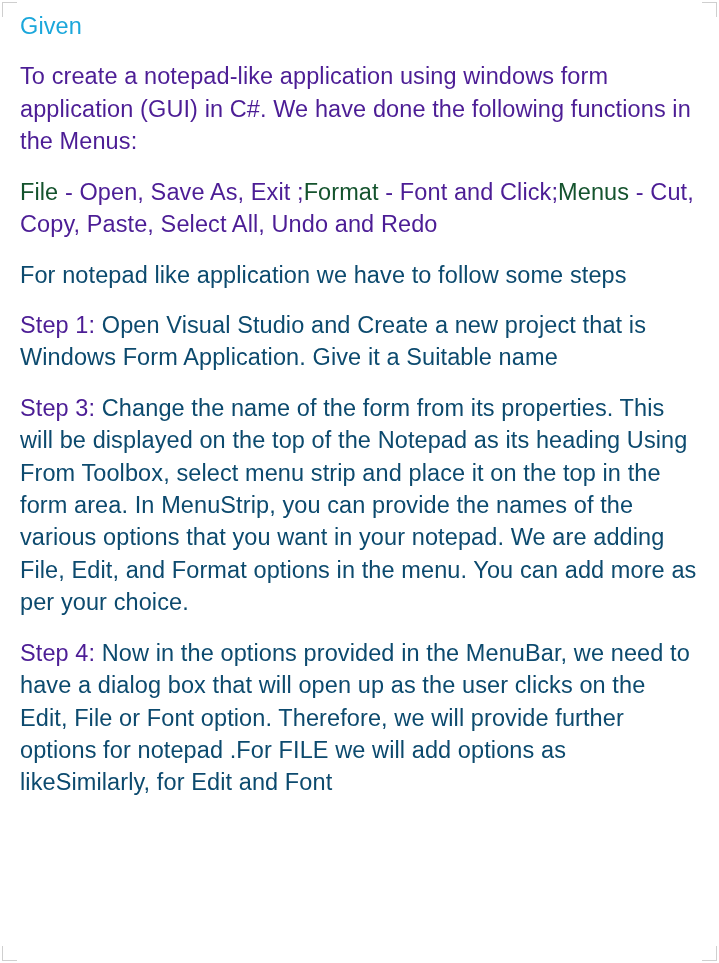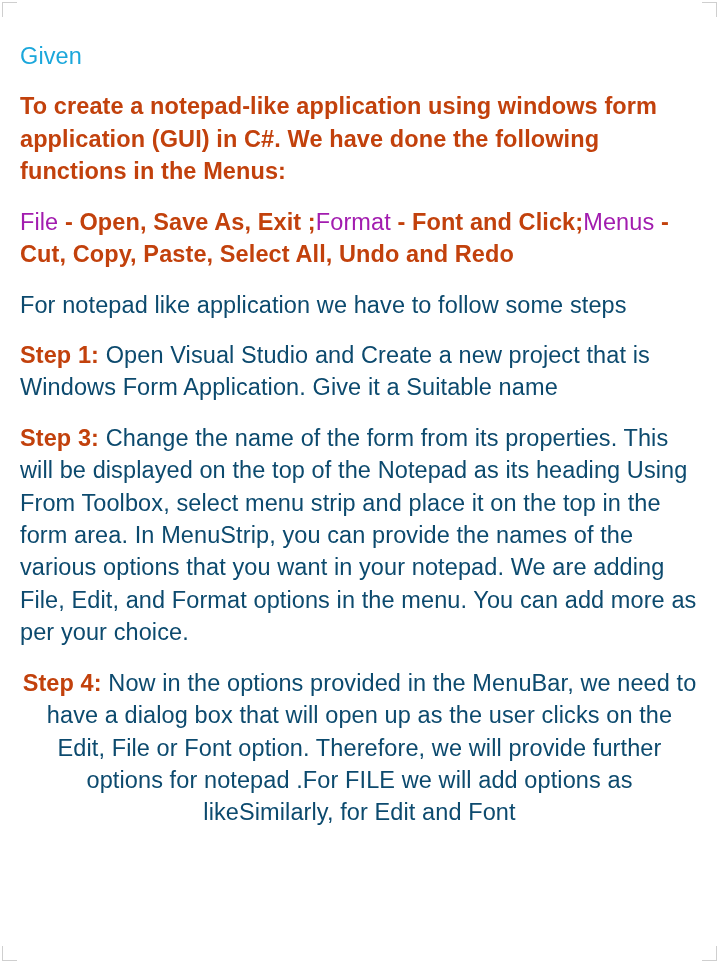--- a/index.html
+++ b/index.html
@@ -6,42 +6,42 @@
     margin: 0;
     padding: 0;
     width: 719px;
     background: #ffffff;
     font-family: Arial, Helvetica, sans-serif;
   }
   .page {
     box-sizing: border-box;
     width: 719px;
     min-height: 963px;
-    padding: 40px 20px 22px 20px;
+    padding: 10px 20px 22px 20px;
     position: relative;
     color: #222;
     line-height: 1.38;
     font-size: 23.5px;
     letter-spacing: 0.1px;
   }
   .corner {
     position: absolute;
     width: 14px;
     height: 14px;
     border-color: #cfcfcf;
     border-style: solid;
     border-width: 0;
   }
   .corner.tl { top: 2px; left: 2px; border-top-width: 1px; border-left-width: 1px; }
   .corner.tr { top: 2px; right: 2px; border-top-width: 1px; border-right-width: 1px; }
   .corner.bl { bottom: 2px; left: 2px; border-bottom-width: 1px; border-left-width: 1px; }
   .corner.br { bottom: 2px; right: 2px; border-bottom-width: 1px; border-right-width: 1px; }
 
-  .blue { color: #c2410c; font-weight: bold; }
-  .red  { color: #a21caf; margin-top: 8px; }
+  .blue { color: #4c1d95; }
+  .red  { color: #14532d; margin-top: 8px; }
   .black{ color: #0c4a6e; }
 
   p { margin: 0 0 18px 0; }
 
   .heading { color:#1ba7db; margin-bottom: 18px;}
 </style>
 </head>
 <body>
 
 <div class="page">
@@ -62,16 +62,16 @@
 
   <p>
     <span class="blue">Step 1:</span><span class="black"> Open Visual Studio and Create a new project that is Windows Form Application. Give it a Suitable name</span>
   </p>
 
 
   <p>
     <span class="blue">Step 3:</span><span class="black"> Change the name of the form from its properties. This will be displayed on the top of the Notepad as its heading Using From Toolbox, select menu strip and place it on the top in the form area. In MenuStrip, you can provide the names of the various options that you want in your notepad. We are adding File, Edit, and Format options in the menu. You can add more as per your choice.</span>
   </p>
 
-  <p style="margin-bottom:0;text-align:center;">
+  <p style="margin-bottom:0;">
     <span class="blue">Step 4:</span><span class="black">  Now in the options provided in the MenuBar, we need to have a dialog box that will open up as the user clicks on the  Edit, File or Font option. Therefore, we will provide further options for notepad .For FILE we will add options as likeSimilarly, for Edit and Font</span>
   </p>
 </div>
 
 </body></html>

